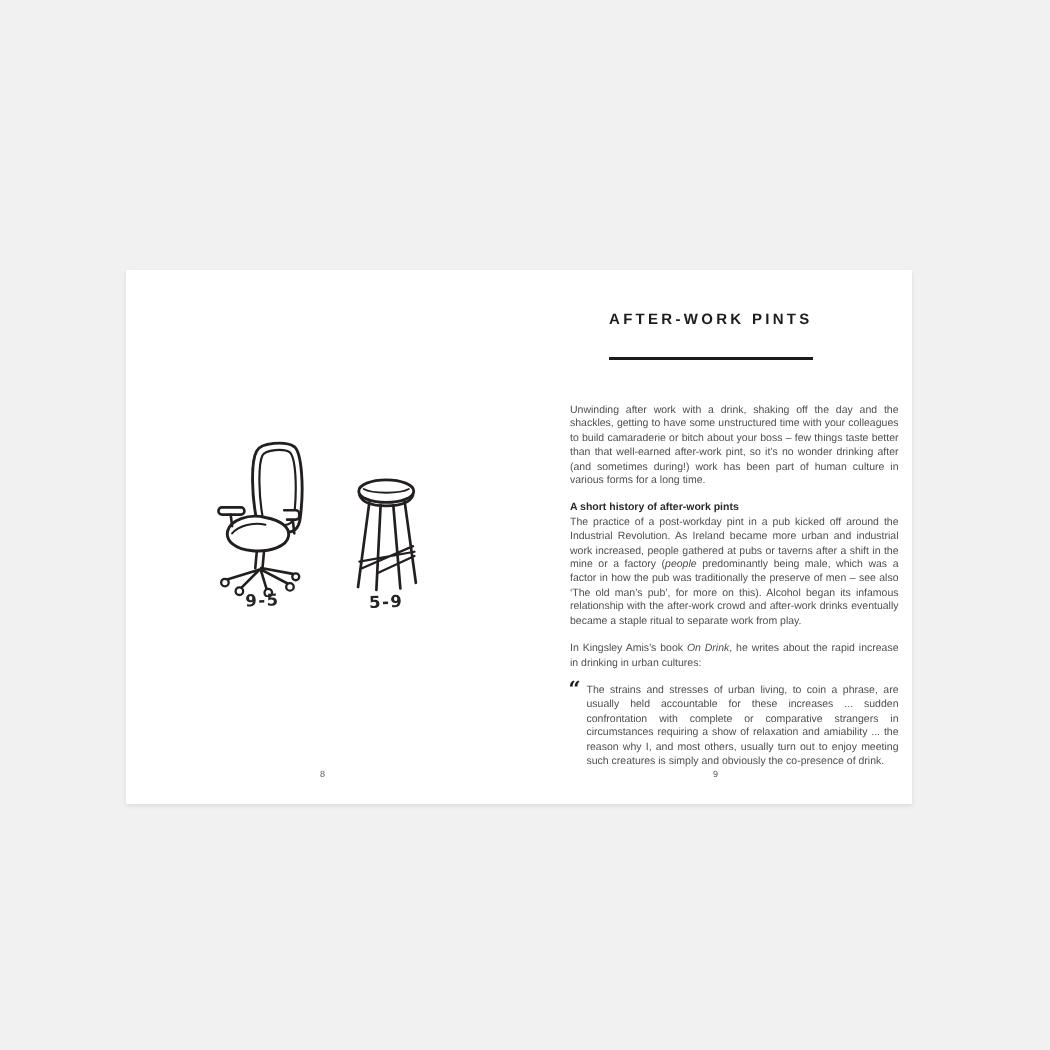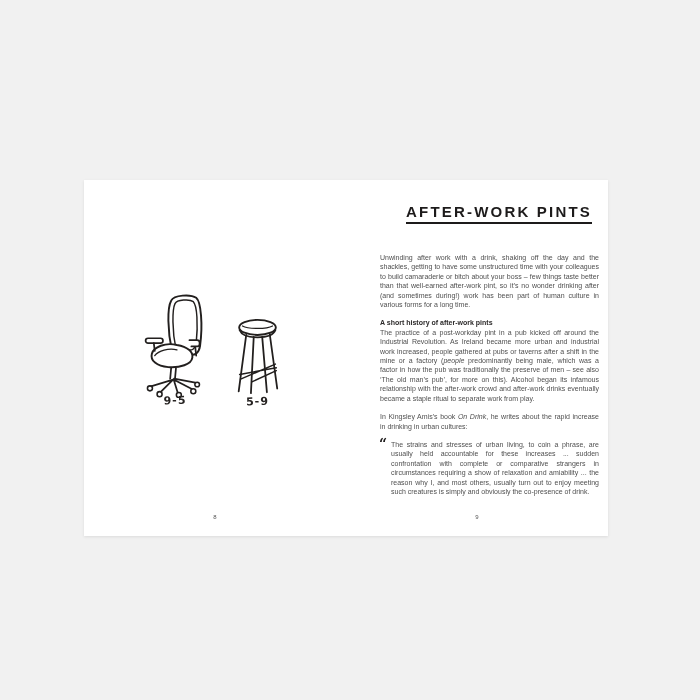--- a/index.html
+++ b/index.html
@@ -43,26 +43,26 @@
 
   
   .col{
     position:absolute;left:34px;top:0;
     width:219px;
   }
   .title-wrap{margin:23px 0 0 26px;}
   .chapter-title{
     display:inline-block;
     margin:0;
-    font-size:15px;
+    font-size:10px;
     font-weight:bold;
     letter-spacing:2.2px;
     color:#1d1b1b;
     border-bottom:2.5px solid #1d1b1b;
-    padding-bottom:2px;
+    padding-bottom:19px;
     white-space:nowrap;
   }
   .body{
     margin:0;
     font-size:7px;
     line-height:9.4px;
     color:#4f4f4f;
     text-align:justify;
   }
   .intro{margin-top:29px;}

